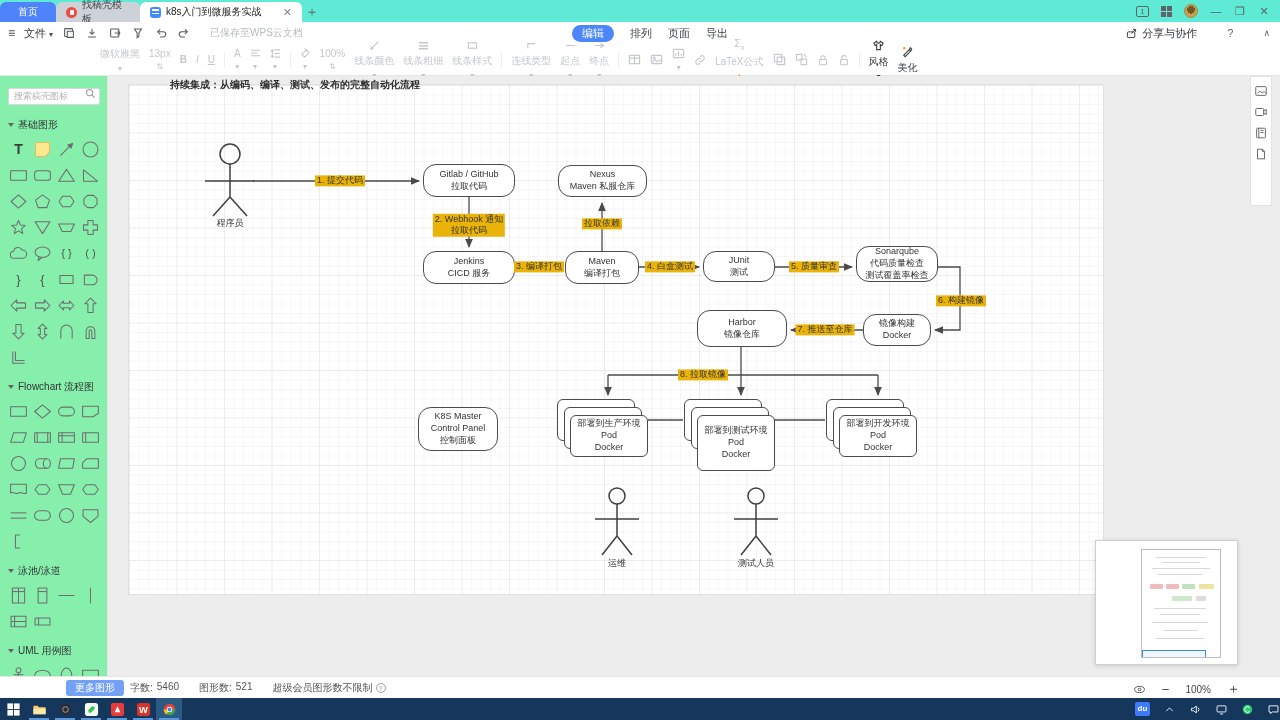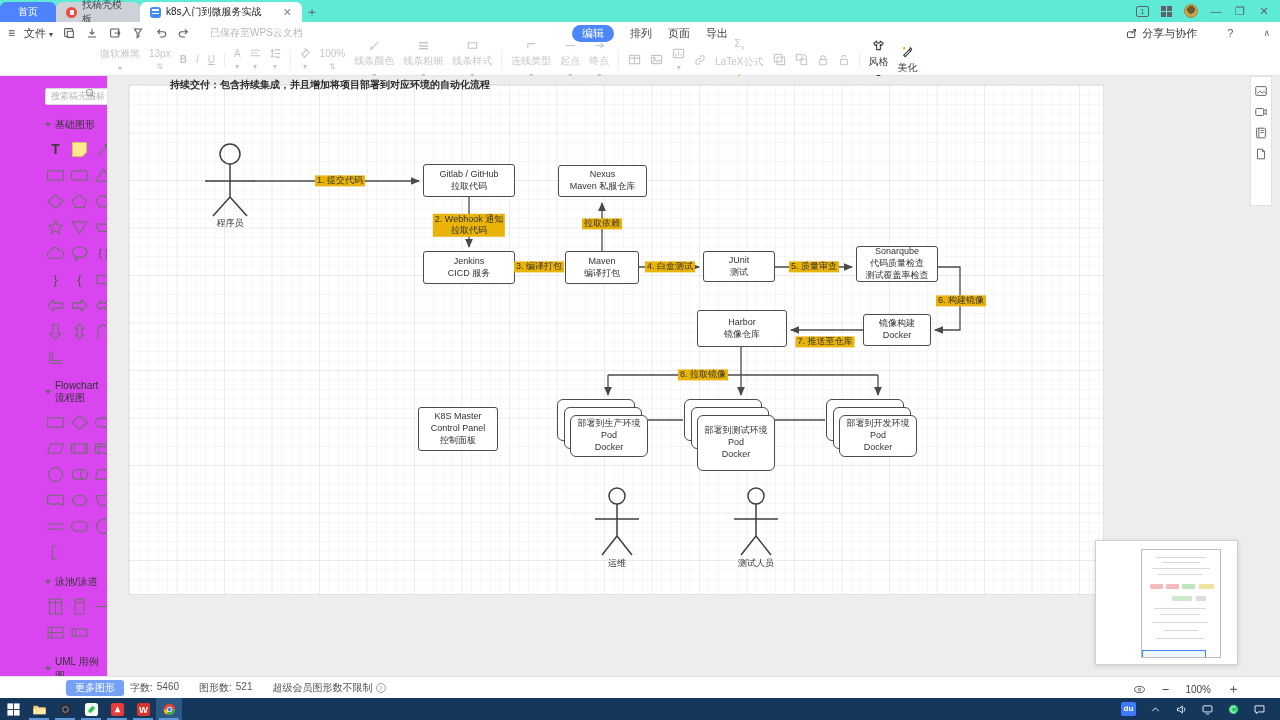--- a/index.html
+++ b/index.html
@@ -45,21 +45,21 @@
   .titem { display:flex; align-items:center; gap:3px;flex-direction:column; }
   .titem svg { stroke:#c3c7cc; fill:none; stroke-width:1.2; }
   .tsep { width:1px; height:14px; background:#ececec; }
   .caret { font-size:8px; color:#c3c7cc; }
   .dark { color:#3c4045; }
   .dark svg { stroke:#3c4045; }
   .dark .caret { color:#3c4045; }
   .sparkle { color:#ff9d2b; font-size:9px; }
 
   
-  .sidebar { position:absolute; left:0; top:76px; width:108px; height:600px; background:#d946ef; border-right:1px solid #e3e3e3; overflow:hidden;padding-left:37px; }
+  .sidebar { position:absolute; left:0; top:76px; width:108px; height:600px; background:#86efac; border-right:1px solid #e3e3e3; overflow:hidden; }
   .searchbox { position:relative; margin:9px 8px 4px 8px; }
   .searchbox input { width:92px; height:17px; border:1px solid #d8d8d8; border-radius:2px; font-size:9px; padding:0 14px 0 5px; color:#666; background:#fff; outline:none; }
   .searchbox input::placeholder { color:#b3b3b3; }
   .search-mag { position:absolute; right:3px; top:3px; }
   .sec-head { display:flex; align-items:center; gap:4px; padding:9px 8px 4px 8px; font-size:10px; color:#333; }
   .sec-caret { width:0; height:0; border-left:3.5px solid transparent; border-right:3.5px solid transparent; border-top:4.5px solid #666; }
   .shape-grid { display:grid; grid-template-columns:repeat(4,23px); gap:3px 1px; padding:2px 5px 2px 7px; }
   .shape-cell { width:23px; height:23px; display:flex; align-items:center; justify-content:center; cursor:pointer; }
   .shape-cell svg { width:21px; height:21px; stroke:#6e6e6e; stroke-width:1.2; fill:none; stroke-linejoin:round; }
 
@@ -68,21 +68,21 @@
   .page { position:absolute; left:20px; top:8px; width:976px; height:511px; background:#fff;
     background-image:
       linear-gradient(rgba(0,0,0,.045) 1px, transparent 1px),
       linear-gradient(90deg, rgba(0,0,0,.045) 1px, transparent 1px),
       linear-gradient(rgba(0,0,0,.03) 1px, transparent 1px),
       linear-gradient(90deg, rgba(0,0,0,.03) 1px, transparent 1px);
     background-size:47.5px 47.5px, 47.5px 47.5px, 9.5px 9.5px, 9.5px 9.5px;
     border:1px solid #e2e2e2; }
   .drawsvg { position:absolute; left:0; top:0; }
   .note-block { position:absolute; left:62px; top:3px; font-size:10px; font-weight:600; color:#2e2e2e; line-height:12.5px; }
-  .node { position:absolute; background:#fff; border:1.4px solid #4c4c4c; border-radius:3px; display:flex; align-items:center; justify-content:center; text-align:center; font-size:9px; color:#333; line-height:1.3; }
+  .node { position:absolute; background:#fff; border:1.4px solid #4c4c4c; border-radius:13px; display:flex; align-items:center; justify-content:center; text-align:center; font-size:9px; color:#333; line-height:1.3; }
   .node-stack { border-radius:6px; }
   .stack-back { position:absolute; background:#fff; border:1.4px solid #4c4c4c; border-radius:6px; }
   .edge-label { position:absolute; transform:translate(-50%,-50%); background:#eab308; font-size:9px; color:#333; line-height:1.25; padding:0 2px; white-space:nowrap; text-align:center; }
   .actor-label { position:absolute; transform:translate(-50%,-50%); font-size:9px; color:#333; white-space:nowrap; }
 
   
   .minimap { position:absolute; left:987px; top:464px; width:143px; height:125px; background:#fff; border:1px solid #d0d0d0; box-shadow:0 1px 5px rgba(0,0,0,.15); }
   .mm-page { position:absolute; left:45px; top:8px; width:80px; height:109px; background:#fff; border:1px solid #bdbdbd; overflow:hidden; }
   .mm-line { position:absolute; height:1px; background:#d8d8d8; }
   .mm-dash { position:absolute; height:5px; border-radius:1px; }
@@ -102,21 +102,21 @@
   .vip { display:flex; gap:3px; align-items:center; }
   .info-i { width:10px; height:10px; border:1px solid #9aa0a6; border-radius:50%; color:#9aa0a6; font-size:7px; line-height:9px; text-align:center; }
   .zoom-group { position:absolute; right:40px; top:3px; display:flex; gap:16px; align-items:center; color:#444; }
 
   
   .taskbar { position:absolute; left:0; top:698px; width:1280px; height:22px; background:#16375c; display:flex; align-items:center; }
   .tb-ico { width:26px; height:22px; display:flex; align-items:center; justify-content:center; position:relative; }
   .tb-ico svg { width:15px; height:15px; }
   .tb-active { background:#2b5a85; }
   .tb-under::after { content:""; position:absolute; left:3px; bottom:0; width:20px; height:2px; background:#5e96d8; }
-  .tray { margin-left:auto; display:flex; align-items:center; gap:13px; padding-right:14px; }
+  .tray { margin-left:auto; display:flex; align-items:center; gap:13px; }
   .du-badge { width:15px; height:14px; background:#3e7bfa; border-radius:2px; color:#fff; font-size:8px; font-weight:bold; text-align:center; line-height:14px; }
   .tray svg { width:13px; height:13px; stroke:#e8eef5; fill:none; stroke-width:1.2; }
 </style>
 </head>
 <body>
 
 <div class="screen">
 
   <div class="tabbar">
     <div class="tab tab-home">
@@ -750,21 +750,21 @@
         <circle cx="122" cy="78" r="10"></circle>
         <path d="M122,88 V121 M97,105 H146 M122,121 L105,140 M122,121 L139,140"></path>
         <circle cx="509" cy="420" r="8"></circle>
         <path d="M509,428 V460 M487,443 H531 M509,460 L494,479 M509,460 L524,479"></path>
         <circle cx="648" cy="420" r="8"></circle>
         <path d="M648,428 V460 M626,443 H670 M648,460 L633,479 M648,460 L663,479"></path>
       </g>
     </svg>
 
     <div class="note-block">
-      <div>持续交付：包含持续集成，并且增加将项目部署到对应环境的自动化流程</div>
+      <div>持续集成：从编码、编译、测试、发布的完整自动化流程</div>
     </div>
 
     <div id="flow-layer">
         <div class="node" style="left: 315px; top: 88px; width: 92px; height: 33px;">Gitlab / GitHub<br>拉取代码</div>
         <div class="node" style="left: 450px; top: 89px; width: 89px; height: 32px;">Nexus<br>Maven 私服仓库</div>
         <div class="node" style="left: 315px; top: 175px; width: 92px; height: 33px;">Jenkins<br>CICD 服务</div>
         <div class="node" style="left: 457px; top: 175px; width: 74px; height: 33px;">Maven<br>编译打包</div>
         <div class="node" style="left: 595px; top: 175px; width: 72px; height: 31px;">JUnit<br>测试</div>
         <div class="node" style="left: 748px; top: 170px; width: 82px; height: 36px;">Sonarqube<br>代码质量检查<br>测试覆盖率检查</div>
         <div class="node" style="left: 589px; top: 234px; width: 90px; height: 37px;">Harbor<br>镜像仓库</div>
@@ -779,21 +779,21 @@
         <div class="stack-back" style="left: 718px; top: 323px; width: 78px; height: 42px;"></div>
         <div class="stack-back" style="left: 725px; top: 331px; width: 78px; height: 42px;"></div>
         <div class="node node-stack" style="left: 731px; top: 339px; width: 78px; height: 42px;">部署到开发环境<br>Pod<br>Docker</div>
         <div class="edge-label" style="left: 232px; top: 105px;">1. 提交代码</div>
         <div class="edge-label" style="left: 361px; top: 149px;">2. Webhook 通知<br>拉取代码</div>
         <div class="edge-label" style="left: 494px; top: 148px;">拉取依赖</div>
         <div class="edge-label" style="left: 431px; top: 191px;">3. 编译打包</div>
         <div class="edge-label" style="left: 562px; top: 191px;">4. 白盒测试</div>
         <div class="edge-label" style="left: 706px; top: 191px;">5. 质量审查</div>
         <div class="edge-label" style="left: 853px; top: 225px; text-align: right;">6. 构建镜像</div>
-        <div class="edge-label" style="left: 717px; top: 266px;">7. 推送至仓库</div>
+        <div class="edge-label" style="left: 717px; top: 254px;">7. 推送至仓库</div>
         <div class="edge-label" style="left: 595px; top: 299px;">8. 拉取镜像</div>
         <div class="actor-label" style="left: 122px; top: 147px;">程序员</div>
         <div class="actor-label" style="left: 509px; top: 487px;">运维</div>
         <div class="actor-label" style="left: 648px; top: 487px;">测试人员</div>
       </div>
 
     <div class="minimap">
       <div class="mm-page">
         <div class="mm-line" style="left:14px; top:7px;  width:50px;"></div>
         <div class="mm-line" style="left:20px; top:12px; width:38px;"></div>

